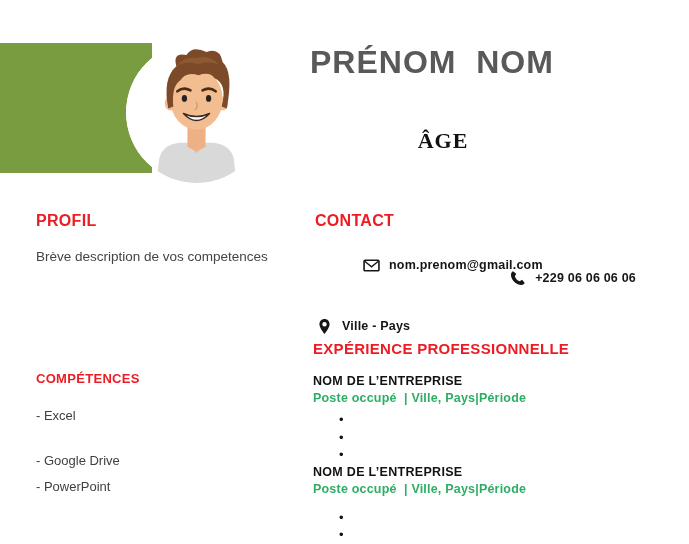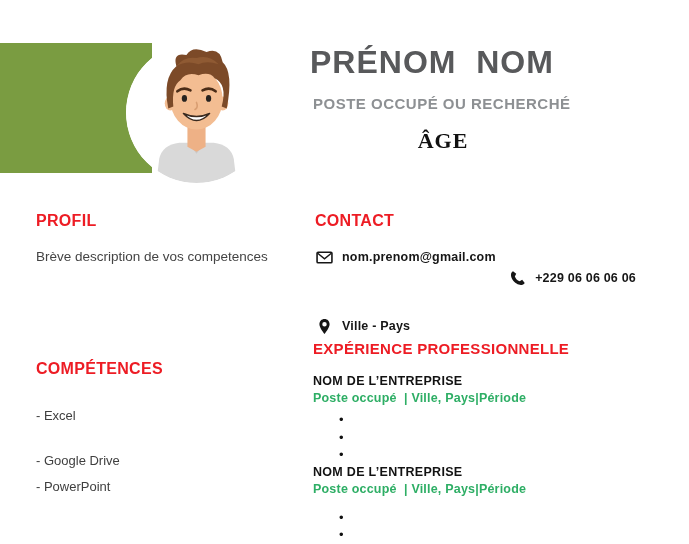--- a/index.html
+++ b/index.html
@@ -28,29 +28,29 @@
     letter-spacing:1px;
   }
   
   .h-red{font-weight:bold;color:#ed1c24;letter-spacing:0.3px;white-space:pre;}
   
   .profil-h{position:absolute;left:36px;top:212px;font-size:16px;}
   .profil-desc{
     position:absolute;left:36px;top:246px;width:232px;
     font-size:13.5px;color:#444444;line-height:22px;text-align:justify;
   }
-  .comp-h{position:absolute;left:36px;top:360px;font-size:16px;}
+  .comp-h{position:absolute;left:36px;top:371px;font-size:13px;}
   .skill{position:absolute;left:36px;font-size:13px;color:#3f3f3f;white-space:pre;}
   .skill.s0{top:408px;} .skill.s1{top:446px;margin-top:33px;} .skill.s2{top:453px;}
   
   .contact-h{position:absolute;left:315px;top:212px;font-size:16px;}
   .c-row{position:absolute;left:316px;width:320px;height:18px;display:flex;align-items:center;}
   .c-row .ic{width:17px;height:17px;margin-right:9px;flex:0 0 auto;}
   .c-row .c-txt{font-size:12.5px;font-weight:bold;color:#161616;letter-spacing:0.2px;white-space:pre;}
-  .c-row.r0{top:248px;} .c-row.r1{top:269px;justify-content:flex-end;} .c-row.r2{top:293px;margin-top:24px;}
+  .c-row.r0{top:256px;margin-left:47px;} .c-row.r1{top:269px;justify-content:flex-end;} .c-row.r2{top:293px;margin-top:24px;}
   .exp-h{position:absolute;left:313px;top:340px;font-size:15px;}
   .company{
     position:absolute;left:313px;width:330px;
     font-size:12.5px;font-weight:bold;color:#121212;letter-spacing:0.3px;white-space:pre;
   }
   .role{
     position:absolute;left:313px;width:340px;
     font-size:12.5px;font-weight:bold;color:#2eae65;letter-spacing:0.2px;white-space:pre;
   }
   .company.e0{top:374px;} .role.e0{top:391px;}
@@ -97,21 +97,20 @@
         <ellipse cx="82" cy="56" rx="2.6" ry="3.4" fill="#26221f"></ellipse>
 
         <path d="M70,60 q2,5 -1.5,7" fill="none" stroke="#d99e72" stroke-width="1.6" stroke-linecap="round"></path>
 
         <path d="M57,71 Q70,85 83,71 Q70,77 57,71 Z" fill="#ffffff" stroke="#3a2a1f" stroke-width="1.4" stroke-linejoin="round"></path>
       </g>
     </svg>
   </div>
 
   <div class="name">PRÉNOM  NOM</div>
-  <div class="subtitle">POSTE OCCUPÉ OU RECHERCHÉ</div>
   <div class="age">ÂGE</div>
 
   <div class="h-red profil-h">PROFIL</div>
   <div class="profil-desc">Brève description de vos competences</div>
 
   <div class="h-red comp-h">COMPÉTENCES</div>
   <div class="skill s0">- Excel</div>
   <div class="skill s1">- PowerPoint</div>
   <div class="skill s2">- Google Drive</div>
 

